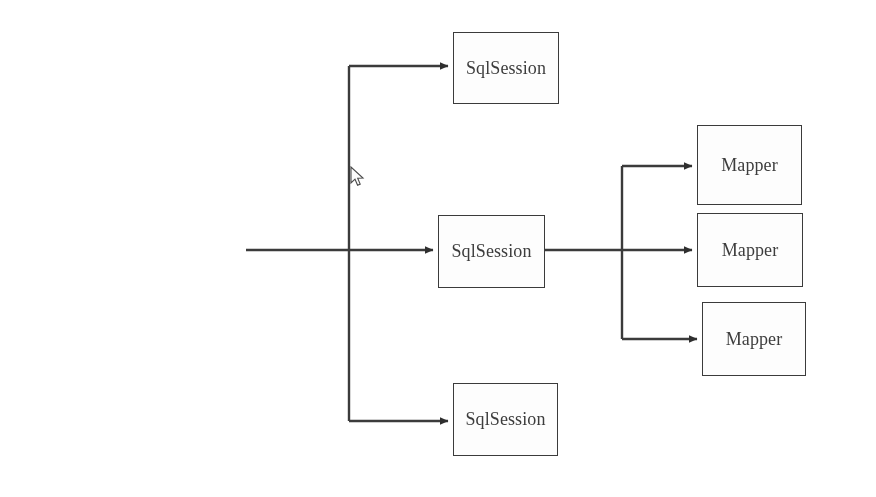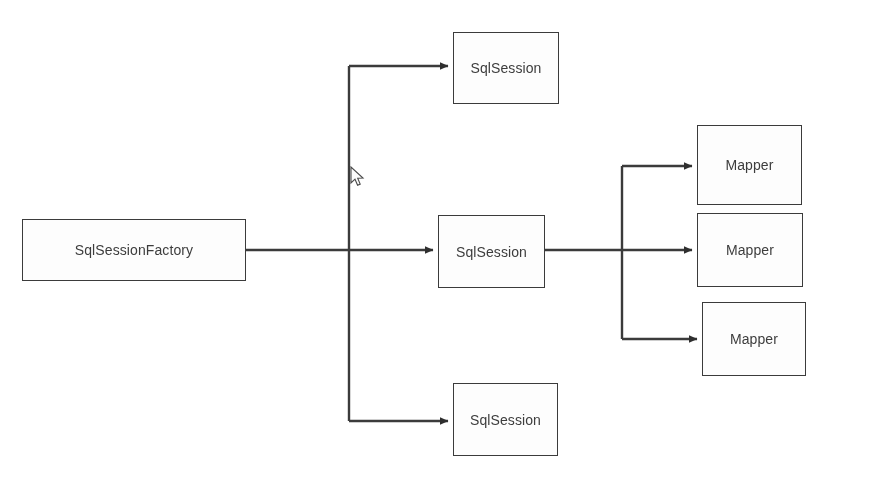--- a/index.html
+++ b/index.html
@@ -28,22 +28,22 @@
   .node {
     position: absolute;
     box-sizing: border-box;
     background: #fdfdfd;
     border: 1.6px solid #3b3b3b;
     display: flex;
     align-items: center;
     justify-content: center;
   }
   .node-label {
-    font-family: Liberation Sans, sans-serif;
-    font-size: 14px;
+    font-family: Liberation Serif, serif;
+    font-size: 18px;
     color: #3d3d3d;
     letter-spacing: 0.1px;
     white-space: nowrap;
     user-select: none;
   }
   .cursor {
     position: absolute;
     pointer-events: none;
   }
 </style>
@@ -76,23 +76,20 @@
       <path d="M622,166 L622,339"></path>
 
       <path d="M622,166 L692,166" marker-end="url(#arrowhead)"></path>
 
       <path d="M622,250 L692,250" marker-end="url(#arrowhead)"></path>
 
       <path d="M622,339 L697,339" marker-end="url(#arrowhead)"></path>
     </g>
   </svg>
 
-  <div class="node" style="left: 22px; top: 219px; width: 224px; height: 62px; background: rgb(253, 253, 253); border-color: rgb(59, 59, 59);">
-    <span class="node-label" style="color: rgb(61, 61, 61);">SqlSessionFactory</span>
-  </div>
 
   <div class="node" style="left: 453px; top: 32px; width: 106px; height: 72px; background: rgb(253, 253, 253); border-color: rgb(59, 59, 59);">
     <span class="node-label" style="color: rgb(61, 61, 61);">SqlSession</span>
   </div>
 
   <div class="node" style="left: 438px; top: 215px; width: 107px; height: 73px; background: rgb(253, 253, 253); border-color: rgb(59, 59, 59);">
     <span class="node-label" style="color: rgb(61, 61, 61);">SqlSession</span>
   </div>
 
   <div class="node" style="left: 453px; top: 383px; width: 105px; height: 73px; background: rgb(253, 253, 253); border-color: rgb(59, 59, 59);">

